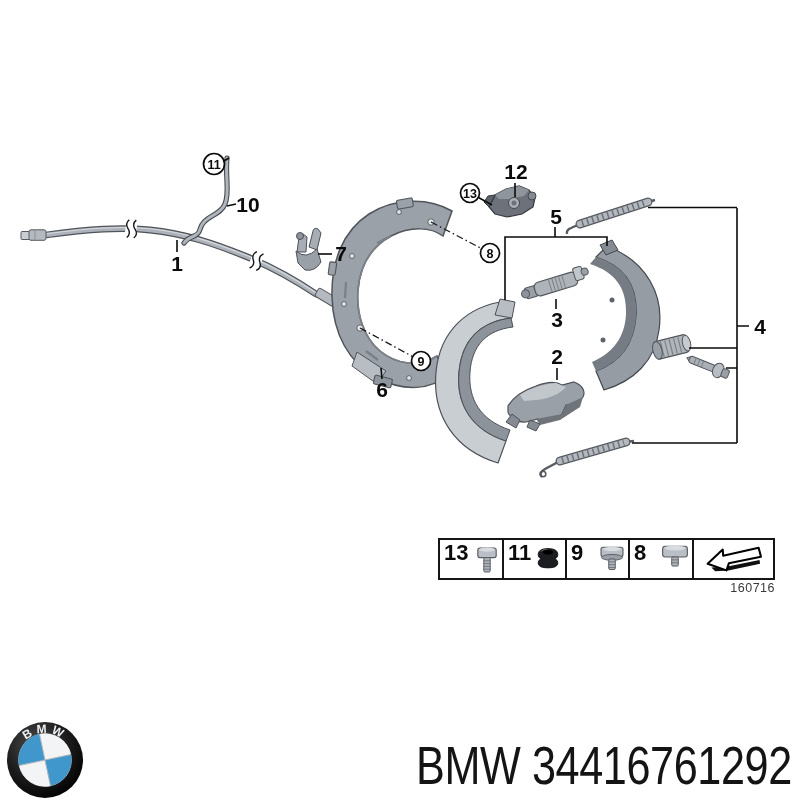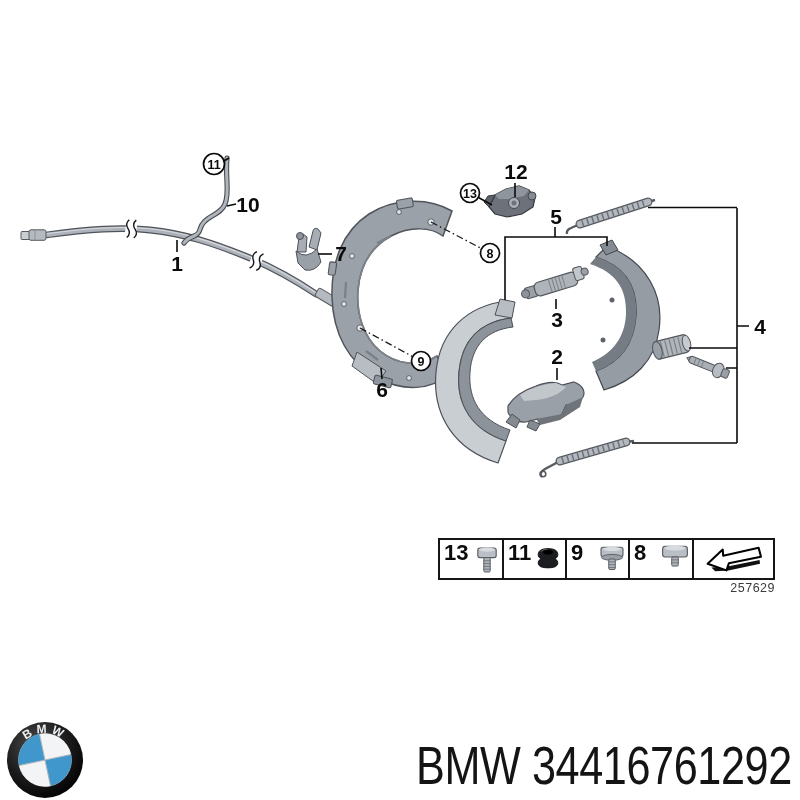--- a/index.html
+++ b/index.html
@@ -252,21 +252,21 @@
         <path d="M12.5,19.5 h9 M12.5,23 h9" stroke="#6a7077" stroke-width="1.1"></path>
       </svg>
     </div>
     <div class="legend-cell c5">
       <svg class="legend-icon arrow" width="72" height="34" viewBox="0 0 64 36">
         <polygon points="7,26 24,25 58,18 58.5,22 25,29 11,30" fill="#101010"></polygon>
         <polygon points="3,22 19,7 19.5,13.5 57,5 59.5,14.5 25.5,21.5 23,29" fill="#ffffff" stroke="#000000" stroke-width="2.2" stroke-linejoin="round"></polygon>
       </svg>
     </div>
   </div>
-  <div class="drawing-number">257629</div>
+  <div class="drawing-number">160716</div>
 
   <svg class="logo-svg" width="80" height="80" viewBox="0 0 80 80">
     <defs>
       <radialGradient id="ringGrad" cx="38%" cy="32%" r="75%">
         <stop offset="0%" stop-color="#4e4e4e"></stop>
         <stop offset="55%" stop-color="#1d1d1d"></stop>
         <stop offset="100%" stop-color="#000000"></stop>
       </radialGradient>
     </defs>
     <circle cx="40" cy="40" r="38" fill="url(#ringGrad)"></circle>

